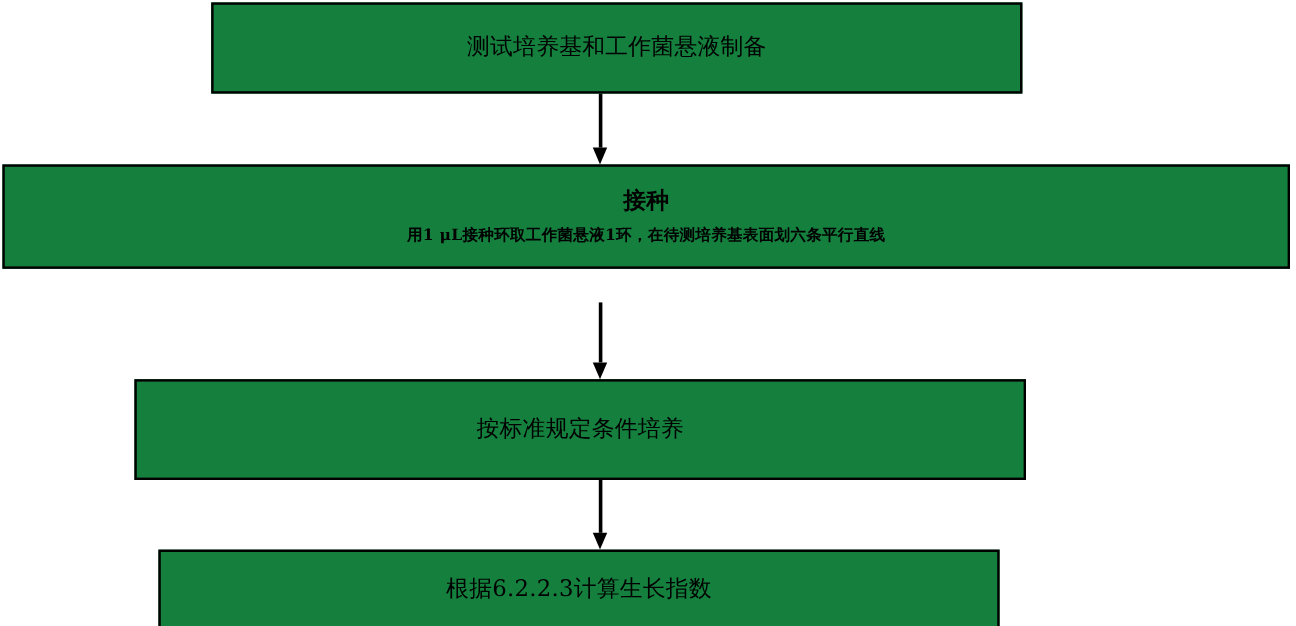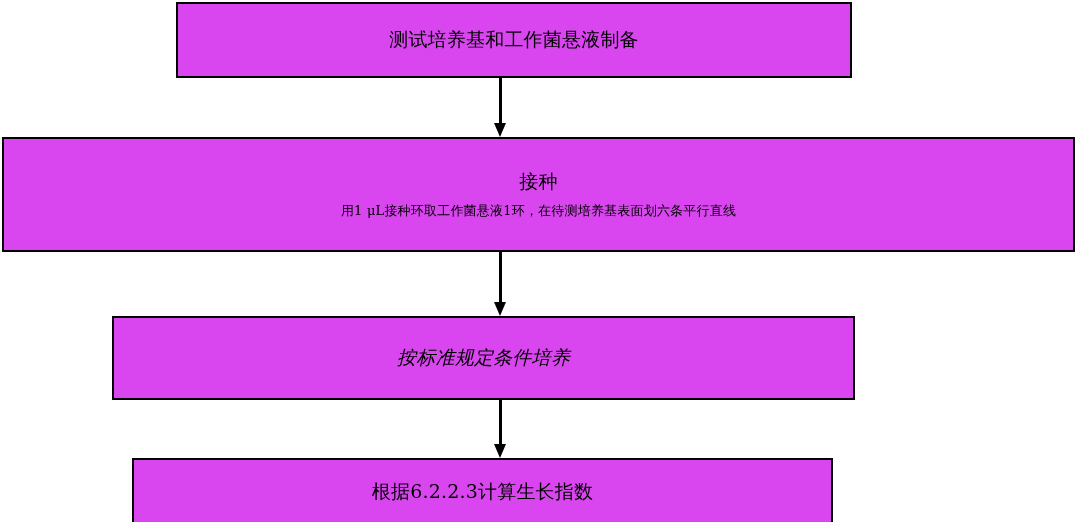--- a/index.html
+++ b/index.html
@@ -15,21 +15,21 @@
   #canvas {
     position: relative;
     width: 1080px;
     height: 522px;
     background: #ffffff;
     overflow: hidden;
   }
   .node {
     position: absolute;
     box-sizing: border-box;
-    background: #d946ef;
+    background: #15803d;
     border: 2px solid #000000;
     display: flex;
     flex-direction: column;
     align-items: center;
     justify-content: center;
     text-align: center;
   }
   .node-line {
     display: block;
     width: 100%;
@@ -39,22 +39,22 @@
     font-size: 19px;
     color: #000000;
     letter-spacing: 0.2px;
   }
   .node-line.secondary {
     font-size: 13px;
     margin-top: 6px;
   }
   
   #node-prepare  { left: 176px; top: 2px;   width: 676px;  height: 76px;  }
-  #node-inoculate{ left: 2px;   top: 137px; width: 1073px; height: 115px; }
-  #node-incubate { left: 112px; top: 316px; width: 743px;  height: 84px; font-style: italic;  }
+  #node-inoculate{ left: 2px;   top: 137px; width: 1073px; height: 87px; font-weight: bold; }
+  #node-incubate { left: 112px; top: 316px; width: 743px;  height: 84px;  }
   #node-calculate{ left: 132px; top: 458px; width: 701px;  height: 68px;  }
 
   
   .connector {
     position: absolute;
     width: 0;
   }
   .connector .shaft {
     position: absolute;
     left: 0;

